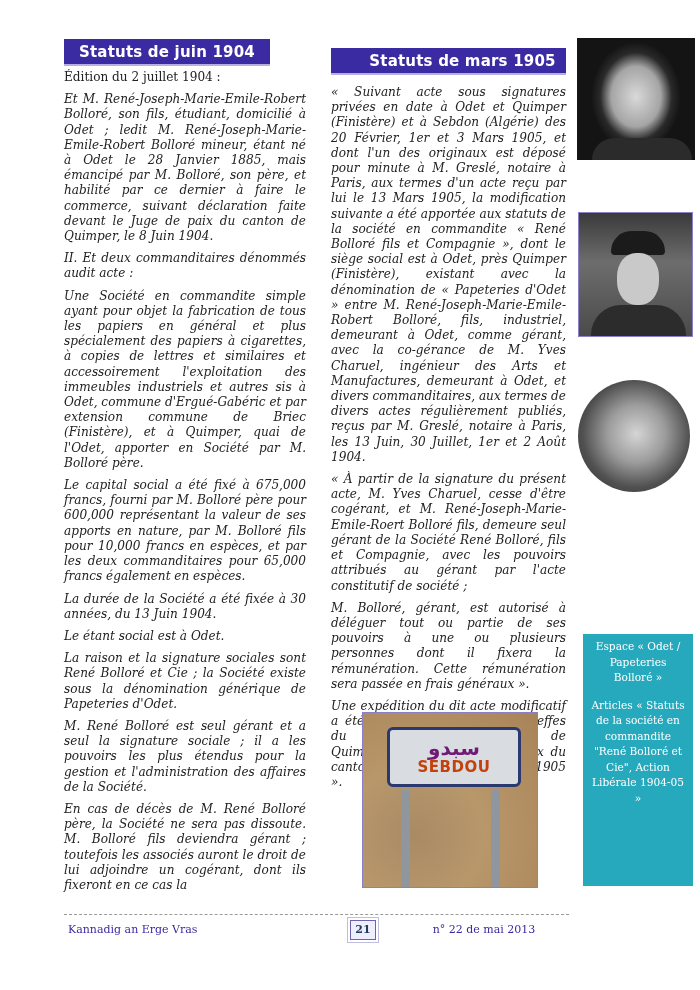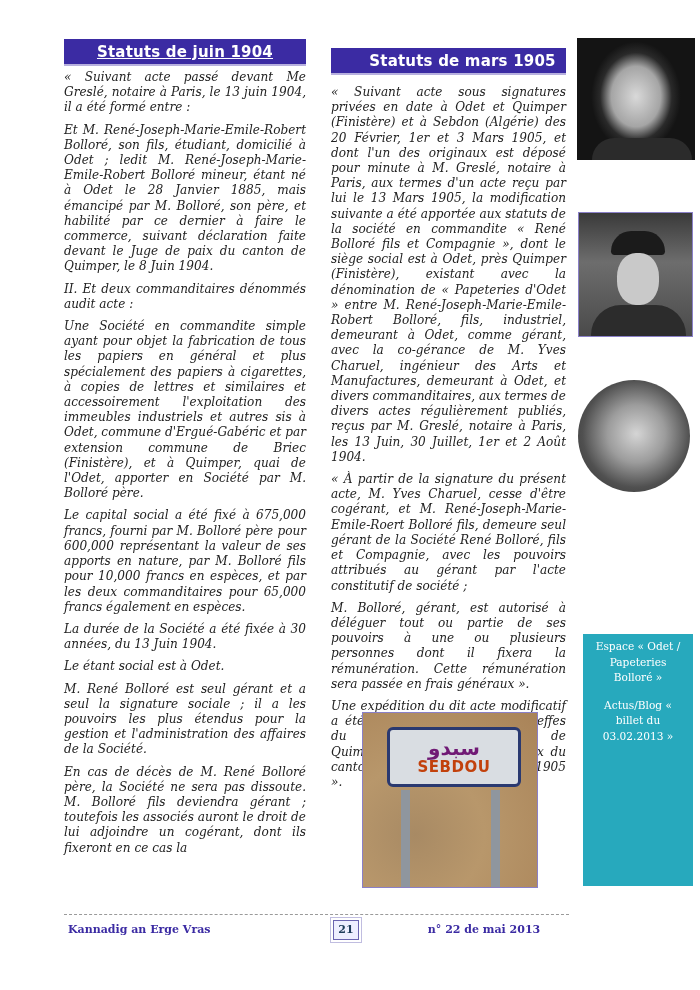--- a/index.html
+++ b/index.html
@@ -9,21 +9,21 @@
     .col p { margin-bottom: 7px; }
     .col p.it { font-style: italic; }
     #col1 { left: 64px; top: 70px; width: 242px; }
     #col2 { left: 331px; top: 36px; width: 235px; }
     .banner {
       background: #3b2ba3; color: #fff; text-align: center;
       font-family: "DejaVu Sans", sans-serif; font-weight: bold;
       font-size: 15px; height: 27px; line-height: 27px;
       border-bottom: 2px solid #b7b0de; letter-spacing: 0.2px;
     }
-    #banner1 { position: absolute; left: 64px; top: 39px; width: 242px; text-decoration: underline; }
+    #banner1 { position: absolute; left: 64px; top: 39px; width: 206px; }
     #col2 .banner { margin: 12px 0 10px 0; width: 235px; padding-left: 28px; }
     .photo { position: absolute; background: #555; overflow: hidden; }
     #photo1 { left: 577px; top: 38px; width: 118px; height: 122px;
       background: radial-gradient(ellipse 38% 45% at 50% 48%, #d9d9d9 0%, #a5a5a5 55%, #2a2a2a 80%, #141414 100%); }
     #photo1 .suit { position: absolute; left: 15px; bottom: 0; width: 100px; height: 22px; background: #2b2b2b; border-radius: 40px 40px 0 0; }
     #photo2 { left: 578px; top: 212px; width: 115px; height: 125px; border: 1px solid #8a80c8;
       background: linear-gradient(#3a3a3a, #6d6d6d 40%, #4a4a4a); }
     #photo2 .hat { position: absolute; left: 32px; top: 18px; width: 54px; height: 24px; background: #1b1b1b; border-radius: 22px 22px 4px 4px; }
     #photo2 .face { position: absolute; left: 38px; top: 40px; width: 42px; height: 52px; background: #c9c9c9; border-radius: 45%; }
     #photo2 .body { position: absolute; left: 12px; top: 92px; width: 95px; height: 34px; background: #2c2c2c; border-radius: 30px 30px 0 0; }
@@ -37,39 +37,40 @@
     #photo4 .latin { font-family: "DejaVu Sans", sans-serif; font-size: 15px; color: #c2410c; font-weight: bold; letter-spacing: 0.5px; }
     #photo4 .post { position: absolute; top: 77px; width: 9px; height: 98px; background: #8f969e; }
     #photo4 .post.l { left: 38px; } #photo4 .post.r { left: 128px; }
     #sidebox {
       position: absolute; left: 583px; top: 634px; width: 110px; height: 252px;
       background: #27a9bd; color: #fff; text-align: center;
       font-family: "DejaVu Serif", serif; font-size: 10.6px; line-height: 15.5px; padding: 5px 6px;
     }
     #sidebox p { margin-bottom: 12px; }
     #footer-rule { position: absolute; left: 64px; top: 914px; width: 505px; border-top: 1px dashed #9a9a9a; }
-    .foot { position: absolute; top: 923px; font-family: "DejaVu Serif", serif; font-weight: bold; color: #3b2ba3; font-size: 11px; }
+    .foot { position: absolute; top: 923px; font-family: "DejaVu Serif", serif; font-weight: normal; color: #3b2ba3; font-size: 11px; }
     #foot-left { left: 68px; }
     #foot-right { left: 400px; width: 168px; text-align: center; }
-    #page-num { position: absolute; left: 333px; top: 920px; width: 26px; height: 20px; border: 1px solid #6a63b0; background: #eef; text-align: center;
+    #page-num { position: absolute; left: 350px; top: 920px; width: 26px; height: 20px; border: 1px solid #6a63b0; background: #eef; text-align: center;
       font-family: "DejaVu Serif", serif; font-weight: bold; font-size: 11px; line-height: 18px; color: #1d3b5a; outline: 1px solid #c0bde0; outline-offset: 2px; }
   </style>
 </head>
 <body>
 
 <div id="banner1" class="banner">Statuts de juin 1904</div>
 
 <div id="col1" class="col">
-  <p class="it">« Suivant acte passé devant Me Greslé, notaire à Paris, le 13 juin 1904, il a été formé entre :</p>
+  <p>Édition du 2 juillet 1904 :</p>
   <p class="it">Et M. René-Joseph-Marie-Emile-Robert Bolloré, son fils, étudiant, domicilié à Odet ; ledit M. René-Joseph-Marie-Emile-Robert Bolloré mineur, étant né à Odet le 28 Janvier 1885, mais émancipé par M. Bolloré, son père, et habilité par ce dernier à faire le commerce, suivant déclaration faite devant le Juge de paix du canton de Quimper, le 8 Juin 1904.</p>
   <p class="it">II. Et deux commanditaires dénommés audit acte :</p>
   <p class="it">Une Société en commandite simple ayant pour objet la fabrication de tous les papiers en général et plus spécialement des papiers à cigarettes, à copies de lettres et similaires et accessoirement l'exploitation des immeubles industriels et autres sis à Odet, commune d'Ergué-Gabéric et par extension commune de Briec (Finistère), et à Quimper, quai de l'Odet, apporter en Société par M. Bolloré père.</p>
   <p class="it">Le capital social a été fixé à 675,000 francs, fourni par M. Bolloré père pour 600,000 représentant la valeur de ses apports en nature, par M. Bolloré fils pour 10,000 francs en espèces, et par les deux commanditaires pour 65,000 francs également en espèces.</p>
   <p class="it">La durée de la Société a été fixée à 30 années, du 13 Juin 1904.</p>
   <p class="it">Le étant social est à Odet.</p>
+  <p class="it">La raison et la signature sociales sont René Bolloré et Cie ; la Société existe sous la dénomination générique de Papeteries d'Odet.</p>
   <p class="it">M. René Bolloré est seul gérant et a seul la signature sociale ; il a les pouvoirs les plus étendus pour la gestion et l'administration des affaires de la Société.</p>
   <p class="it">En cas de décès de M. René Bolloré père, la Société ne sera pas dissoute. M. Bolloré fils deviendra gérant ; toutefois les associés auront le droit de lui adjoindre un cogérant, dont ils fixeront en ce cas la</p>
 </div>
 
 <div id="col2" class="col">
   <div class="banner">Statuts de mars 1905</div>
   <p class="it">« Suivant acte sous signatures privées en date à Odet et Quimper (Finistère) et à Sebdon (Algérie) des 20 Février, 1er et 3 Mars 1905, et dont l'un des originaux est déposé pour minute à M. Greslé, notaire à Paris, aux termes d'un acte reçu par lui le 13 Mars 1905, la modification suivante a été apportée aux statuts de la société en commandite « René Bolloré fils et Compagnie », dont le siège social est à Odet, près Quimper (Finistère), existant avec la dénomination de « Papeteries d'Odet » entre M. René-Joseph-Marie-Emile-Robert Bolloré, fils, industriel, demeurant à Odet, comme gérant, avec la co-gérance de M. Yves Charuel, ingénieur des Arts et Manufactures, demeurant à Odet, et divers commanditaires, aux termes de divers actes régulièrement publiés, reçus par M. Greslé, notaire à Paris, les 13 Juin, 30 Juillet, 1er et 2 Août 1904.</p>
   <p class="it">« À partir de la signature du présent acte, M. Yves Charuel, cesse d'être cogérant, et M. René-Joseph-Marie-Emile-Roert Bolloré fils, demeure seul gérant de la Société René Bolloré, fils et Compagnie, avec les pouvoirs attribués au gérant par l'acte constitutif de société ;</p>
   <p class="it">M. Bolloré, gérant, est autorisé à déléguer tout ou partie de ses pouvoirs à une ou plusieurs personnes dont il fixera la rémunération. Cette rémunération sera passée en frais généraux ».</p>
   <p class="it">Une expédition du dit acte modificatif a été déposée à chacun des Greffes du Tribunal de Commerce de Quimper et de la Justice de Paix du canton de Quimper, le 20 Mars 1905 ».</p>
@@ -89,19 +90,19 @@
   <div class="sign">
     <span class="arabic">سبدو</span>
     <span class="latin">SEBDOU</span>
   </div>
   <div class="post l"></div>
     <div class="post r"></div>
 </div>
 
 <div id="sidebox">
   <p>Espace « Odet / Papeteries Bolloré »</p>
-  <p>Actus/Blog « billet du 03.02.2013 »</p>
+  <p>Articles « Statuts de la société en commandite "René Bolloré et Cie", Action Libérale 1904-05 »</p>
 </div>
 
 <div id="footer-rule"></div>
 <div id="foot-left" class="foot">Kannadig an Erge Vras</div>
 <div id="page-num">21</div>
 <div id="foot-right" class="foot">n° 22 de mai 2013</div>
 
 </body></html>

